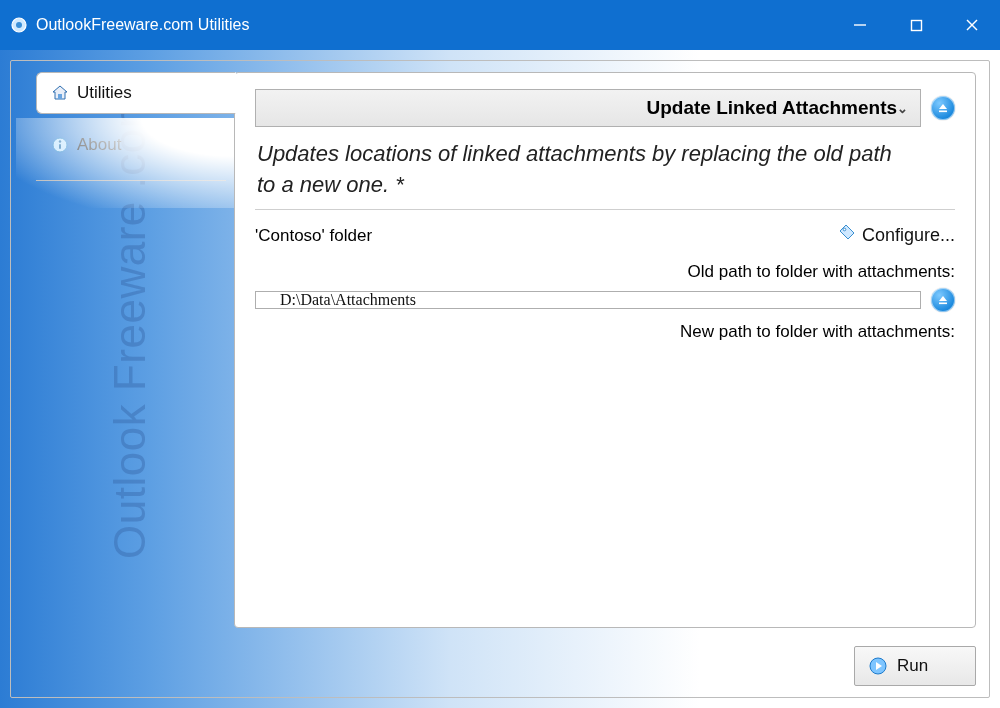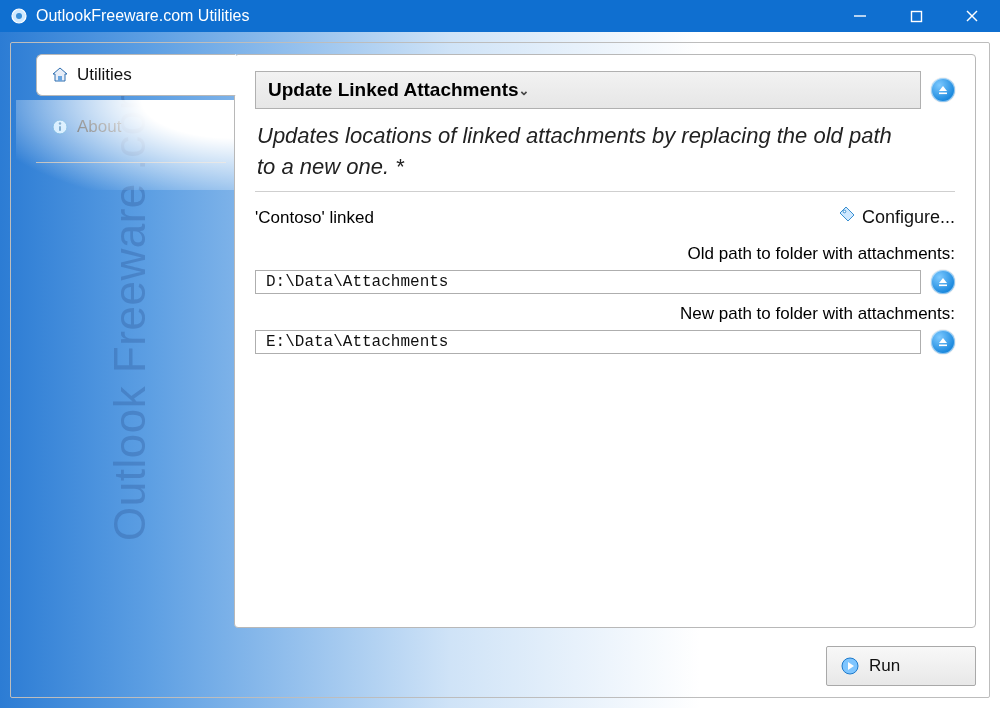--- a/index.html
+++ b/index.html
@@ -13,21 +13,21 @@
     overflow: hidden;
   }
   .window {
     width: 1000px;
     height: 708px;
     display: flex;
     flex-direction: column;
     background: #1b73d0;
   }
   .titlebar {
-    height: 32px;
+    height: 50px;
     background: #0f6fd0;
     display: flex;
     align-items: center;
     padding-left: 10px;
     color: #fff;
   }
   .titlebar .app-icon {
     margin-right: 8px;
     display: flex;
     align-items: center;
@@ -143,21 +143,21 @@
     align-items: center;
     gap: 10px;
   }
   .util-select {
     flex: 1;
     height: 38px;
     border: 1px solid #b0b0b0;
     background: linear-gradient(#f2f2f2, #e6e6e6);
     display: flex;
     align-items: center;
-    justify-content: flex-start;
+    justify-content: flex-end;
     padding: 0 12px;
     font-size: 19px;
     font-weight: 700;
   }
   .chev { font-size: 13px; color: #444; }
 
   .round-btn {
     width: 24px;
     height: 24px;
     border-radius: 50%;
@@ -208,38 +208,38 @@
     text-align: right;
   }
   .input-row {
     display: flex;
     align-items: center;
     gap: 10px;
     margin-bottom: 8px;
   }
   .text-input {
     flex: 1;
-    height: 24px;
+    height: 18px;
     border: 1px solid #aeaeae;
-    padding: 0 10px;
+    padding: 0 24px;
     font-size: 16px;
-    font-family: Liberation Mono, monospace;
+    font-family: Liberation Serif, serif;
     background: #fff;
     color: #111;
   }
 
   .footer-buttons {
     position: absolute;
     right: 24px;
     bottom: 22px;
     display: flex;
     gap: 16px;
   }
   .btn {
-    width: 150px;
+    width: 122px;
     height: 40px;
     border: 1px solid #a9a9a9;
     background: linear-gradient(#f8f8f8, #e8e8e8);
     display: flex;
     align-items: center;
     padding: 0 14px;
     gap: 10px;
     font-size: 17px;
     color: #111;
     cursor: pointer;
@@ -322,21 +322,21 @@
             <rect x="2" y="8.5" width="8" height="1.6" fill="#ffffff"></rect>
           </svg>
         </div>
       </div>
 
       <div class="desc">Updates locations of linked attachments by replacing the old path to a new one. *</div>
       <hr class="sep">
 
       <div class="cfg-row">
         <div class="cfg-left">
-          <div>'Contoso' linked</div>
+          <div>'Contoso' folder</div>
         </div>
         <div class="configure-link">
           <span>
             <svg width="18" height="18" viewBox="0 0 18 18">
               <polygon points="2,7 8,1 16,9 10,15 2,7" fill="#cfe8ff" stroke="#3a8fd0" stroke-width="1"></polygon>
               <circle cx="6.5" cy="5.5" r="1.3" fill="#fff" stroke="#3a8fd0"></circle>
             </svg>
           </span>
           <span>Configure...</span>
         </div>
@@ -347,29 +347,20 @@
         <input class="text-input" type="text" value="D:\Data\Attachments" style="">
         <div class="round-btn">
           <svg width="12" height="12" viewBox="0 0 12 12">
             <polygon points="6,2 10,7 2,7" fill="#ffffff"></polygon>
             <rect x="2" y="8.5" width="8" height="1.6" fill="#ffffff"></rect>
           </svg>
         </div>
       </div>
 
       <div class="field-label">New path to folder with attachments:</div>
-      <div class="input-row">
-        <input class="text-input" type="text" value="E:\Data\Attachments" style="">
-        <div class="round-btn">
-          <svg width="12" height="12" viewBox="0 0 12 12">
-            <polygon points="6,2 10,7 2,7" fill="#ffffff"></polygon>
-            <rect x="2" y="8.5" width="8" height="1.6" fill="#ffffff"></rect>
-          </svg>
-        </div>
-      </div>
 
     </div>
 
     <div class="footer-buttons">
       <div class="btn">
         <span class="bicon">
           <svg width="18" height="18" viewBox="0 0 18 18">
             <circle cx="9" cy="9" r="8" fill="#7ec5ff" stroke="#1d7acb"></circle>
             <polygon points="7,5 13,9 7,13" fill="#ffffff"></polygon>
           </svg>

